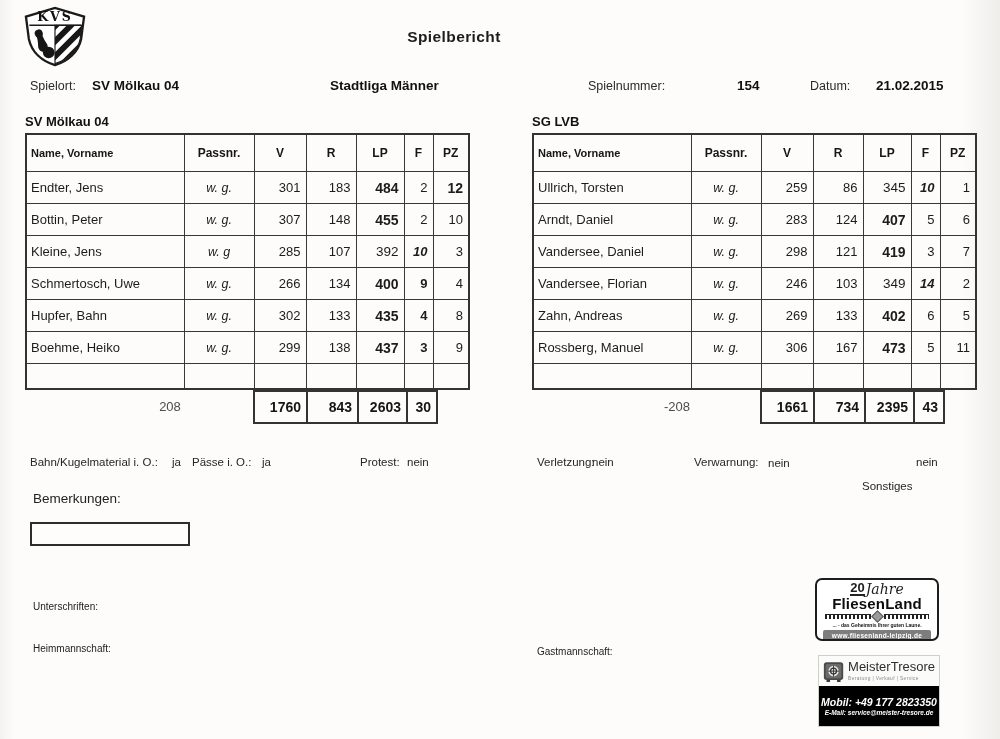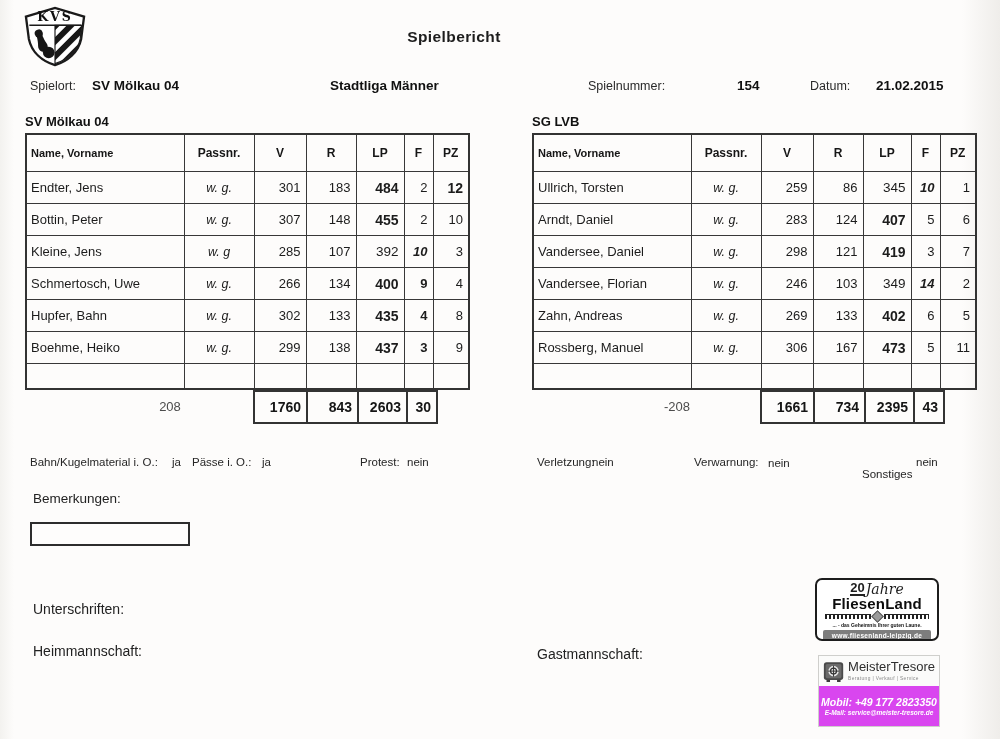--- a/index.html
+++ b/index.html
@@ -34,40 +34,40 @@
   tr.empty-row td{height:24px;}
   
   .totals-row{position:relative;height:36px;}
   .handicap{position:absolute;left:100px;top:9px;width:90px;text-align:center;font-size:13px;color:#4c4c4c;}
   table.totals{border-collapse:collapse;position:absolute;left:228px;top:0;}
   table.totals td{border:2px solid #333;height:30px;font-size:14px;font-weight:bold;text-align:right;padding:0 5px 0 0;background:transparent;color:#151515;}
   
   .cond{font-size:11.5px;color:#262626;}
   .bem-label{font-size:13.5px;color:#222;}
   .bem-box{left:30px;top:522px;width:156px;height:20px;border:2px solid #2d2d2d;background:#fefdfc;}
-  .sig{font-size:14px;color:#222;}
+  .sig{font-size:10px;color:#222;}
   
   .fl-box{left:815px;top:578px;width:120px;height:59px;border:2px solid #1d1d1d;border-radius:7px;background:#fff;
     display:flex;flex-direction:column;align-items:center;overflow:hidden;}
   .fl-top{display:flex;align-items:flex-end;margin-top:2px;height:15px;}
   .fl-20{font-size:13px;font-weight:bold;border-bottom:2px solid #222;line-height:12px;}
   .fl-jahre{font-family:"DejaVu Serif",serif;font-style:italic;font-size:14px;margin-left:1px;line-height:13px;}
   .fl-brand{font-size:15px;font-weight:bold;letter-spacing:.2px;line-height:16px;color:#0c0c0c;}
   .fl-band{display:flex;align-items:center;width:104px;height:6px;margin-top:1px;}
   .fl-checker{flex:1;height:4px;background:repeating-linear-gradient(90deg,#222 0 2px,#fff 2px 4px);border-top:1px solid #222;}
   .fl-diamond{width:7px;height:7px;background:#9a9a9a;border:1px solid #555;transform:rotate(45deg);margin:0 2px;}
   .fl-slogan{font-size:5px;font-weight:bold;margin-top:3px;color:#111;}
   .fl-url{width:108px;margin-top:2px;background:#7d7d7d;color:#fff;font-size:6.5px;font-weight:bold;text-align:center;padding:2px 0;border-radius:2px;letter-spacing:.3px;}
   
   .mt-box{left:818px;top:655px;width:120px;height:70px;background:#f7f7f6;border:1px solid #cfcfcc;display:flex;flex-direction:column;overflow:hidden;}
   .mt-top{display:flex;padding:4px 4px 2px 4px;background:#fbfbfa;}
   .mt-text{margin-left:4px;display:flex;flex-direction:column;}
   .mt-brand{font-size:13px;color:#2e2e2e;font-weight:500;line-height:14px;}
   .mt-tagline{font-size:4.8px;color:#8a8a8a;letter-spacing:.4px;margin-top:2px;}
-  .mt-bar{flex:1;background:#d946ef;color:#fff;text-align:center;display:flex;flex-direction:column;justify-content:center;}
+  .mt-bar{flex:1;background:#000000;color:#fff;text-align:center;display:flex;flex-direction:column;justify-content:center;}
   .mt-mobil{font-size:10.5px;font-weight:bold;font-style:italic;line-height:12px;}
   .mt-email{font-size:6.5px;font-weight:bold;font-style:italic;line-height:9px;}
 </style>
 </head>
 <body>
 
 <div class="page">
 
   <div class="abs" style="left:20px;top:5px;">
     <svg width="70" height="62" viewBox="0 0 72 64">
@@ -311,21 +311,21 @@
   <span class="abs cond" style="left:172px;top:456px;">ja</span>
   <span class="abs cond" style="left:192px;top:456px;">Pässe i. O.:</span>
   <span class="abs cond" style="left:262px;top:456px;">ja</span>
   <span class="abs cond" style="left:360px;top:456px;">Protest:</span>
   <span class="abs cond" style="left:407px;top:456px;">nein</span>
 
   <span class="abs cond" style="left:537px;top:456px;">Verletzung:</span>
   <span class="abs cond" style="left:592px;top:456px;">nein</span>
   <span class="abs cond" style="left:694px;top:456px;">Verwarnung:</span>
   <span class="abs cond" style="left:768px;top:457px;">nein</span>
-  <span class="abs cond" style="left:862px;top:468px;">Sonstiges</span>
+  <span class="abs cond" style="left:862px;top:480px;">Sonstiges</span>
   <span class="abs cond" style="left:916px;top:456px;">nein</span>
 
   <span class="abs bem-label" style="left:33px;top:491px;">Bemerkungen:</span>
   <div class="abs bem-box"></div>
 
   <span class="abs sig" style="left:33px;top:601px;">Unterschriften:</span>
   <span class="abs sig" style="left:33px;top:643px;">Heimmannschaft:</span>
   <span class="abs sig" style="left:537px;top:646px;">Gastmannschaft:</span>
 
   <div class="abs fl-box">

